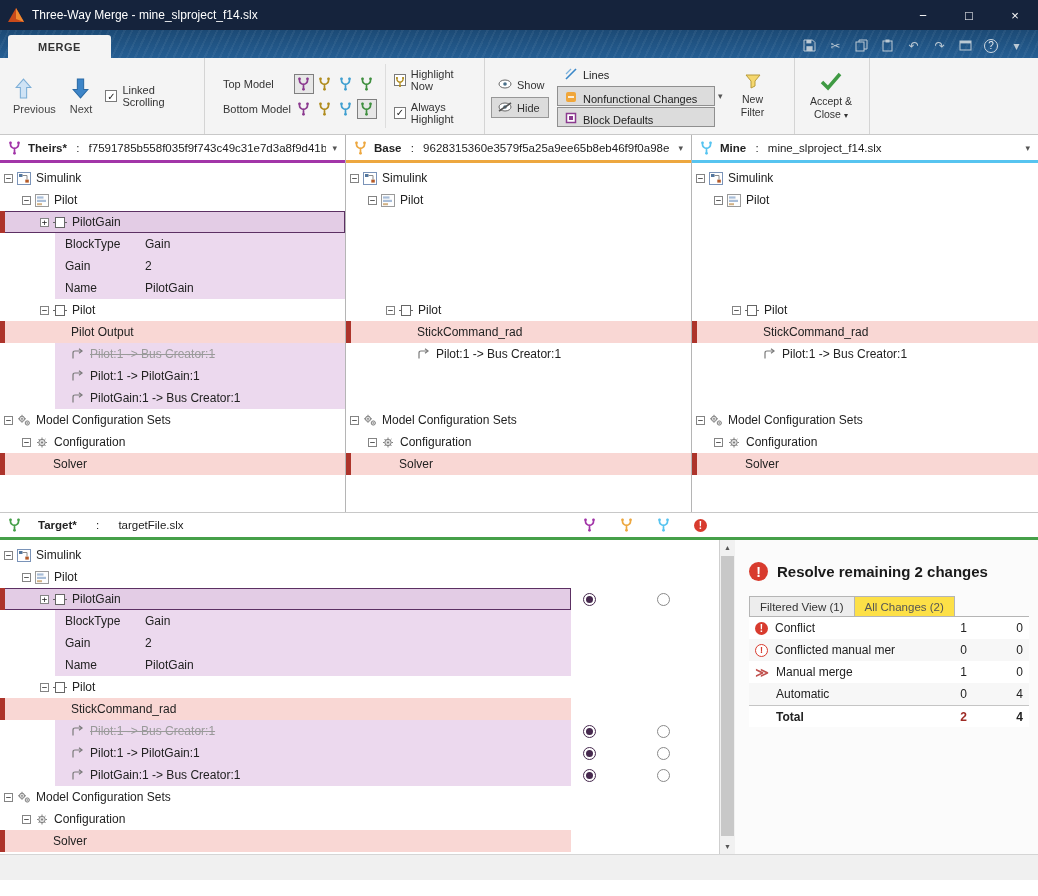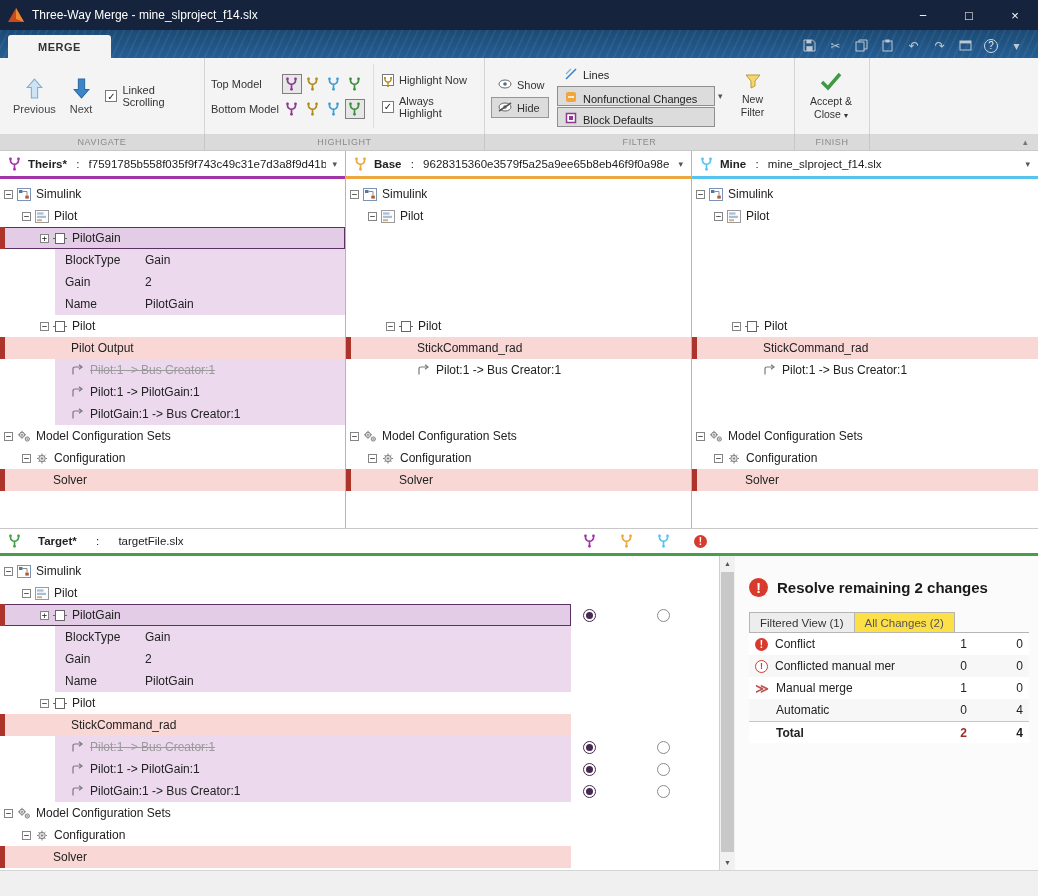--- a/index.html
+++ b/index.html
@@ -20,26 +20,26 @@
   .ribbon-tab { margin-left:8px; background:#f4f4f4; color:#333; font-size:11px; font-weight:bold; letter-spacing:.5px;
       padding:6px 30px 5px; border-radius:3px 3px 0 0; }
   .qat { margin-left:auto; display:flex; align-items:center; gap:11px; padding:0 14px 5px 0; color:#bcc9d4; font-size:12px; }
   .qi { display:inline-flex; align-items:center; justify-content:center; width:15px; height:15px; }
   .qhelp { border:1px solid #cfd9e2; border-radius:50%; width:14px; height:14px; font-size:10px; color:#e8eef3; }
 
   
   .toolbar { height:76px; background:#f4f4f4; display:flex; }
   .tsec { display:flex; align-items:center; border-right:1px solid #d4d4d4; padding:2px 6px; flex:none; }
   .tsec.fill { flex:1; border-right:none; }
-  .bigbtn { display:flex; flex-direction:column; align-items:center; gap:1px; padding:3px 7px; font-size:11px; color:#444; cursor:default; }
+  .bigbtn { display:flex; flex-direction:column; gap:1px; padding:3px 7px; font-size:11px; color:#444; cursor:default; }
   .chk { display:flex; align-items:center; gap:5px; font-size:11px; color:#333; cursor:default; }
   .cbox { width:12px; height:12px; background:#fff; border:1px solid #7a7a7a; display:inline-flex; align-items:center; justify-content:center; font-size:10px; color:#222; flex:none; }
   .hl-grid { display:flex; flex-direction:column; gap:5px; }
   .hl-row { display:flex; align-items:center; }
-  .hl-lbl { width:70px; font-size:11px; color:#333; }
+  .hl-lbl { width:70px; font-size:11px; color:#333;margin-left:12px; }
   .mini { width:20px; height:20px; display:inline-flex; align-items:center; justify-content:center; margin-left:1px; border:1px solid transparent; }
   .mini.boxed { border:1px solid #7f7f7f; background:#e7e7e7; }
   .vdiv { width:1px; align-self:stretch; background:#ddd; margin:4px 8px; }
   .hl-right { display:flex; flex-direction:column; gap:9px; }
   .hl-item { display:flex; align-items:center; gap:5px; font-size:11px; color:#333; }
   .sh-col { display:flex; flex-direction:column; gap:2px; }
   .sbtn { display:flex; align-items:center; gap:5px; font-size:11px; color:#333; background:transparent; border:1px solid transparent; padding:2px 6px; width:58px; height:21px; font-family:inherit; }
   .sbtn.pressed { background:#dcdcdc; border-color:#979797;align-items:center; }
   .flist { display:flex; flex-direction:column; gap:1px; margin-left:8px; }
   .fitem { display:flex; align-items:center; gap:6px; font-size:11px; height:20px; padding:0 7px; border:1px solid transparent; min-width:158px; }
@@ -367,29 +367,20 @@
       <div class="vbtn" style="margin-left:0">
         <span><svg width="24" height="20" viewBox="0 0 24 20">
               <path d="M3 11 L9 17 L21 3" stroke="#3f9a43" stroke-width="3.5" fill="none"></path>
             </svg></span>
         <span class="vlbl"><span>Accept &amp; Close</span> <span style="font-size:8px">▾</span></span>
       </div>
     </div>
     <div class="tsec fill"></div>
   </div>
 
-  <div class="secstrip">
-    <span class="seccell" style="width:205px">NAVIGATE</span>
-    <span class="seccell" style="width:280px">HIGHLIGHT</span>
-    <span class="seccell" style="width:310px">FILTER</span>
-    <span class="seccell" style="width:75px">FINISH</span>
-    <span class="seccell fill">
-        <span>▴</span>
-      </span>
-  </div>
 
   <div class="panels">
     <section class="panel">
       <header class="phead" id="head-theirs" style="border-bottom-color: rgb(162, 53, 168);">
         <span class="merge-ic">
             <svg width="13" height="14" viewBox="0 0 13 14">
               <path d="M2.5 1.5 V3.5 Q2.5 6.5 6.5 7.5 M10.5 1.5 V3.5 Q10.5 6.5 6.5 7.5 M6.5 7 V12.5" fill="none" stroke="#a235a8" stroke-width="1.7" stroke-linecap="round"></path>
               <circle cx="2.5" cy="1.8" r="1.3" fill="#a235a8"></circle>
               <circle cx="10.5" cy="1.8" r="1.3" fill="#a235a8"></circle>
               <circle cx="6.5" cy="12.2" r="1.3" fill="#a235a8"></circle>

